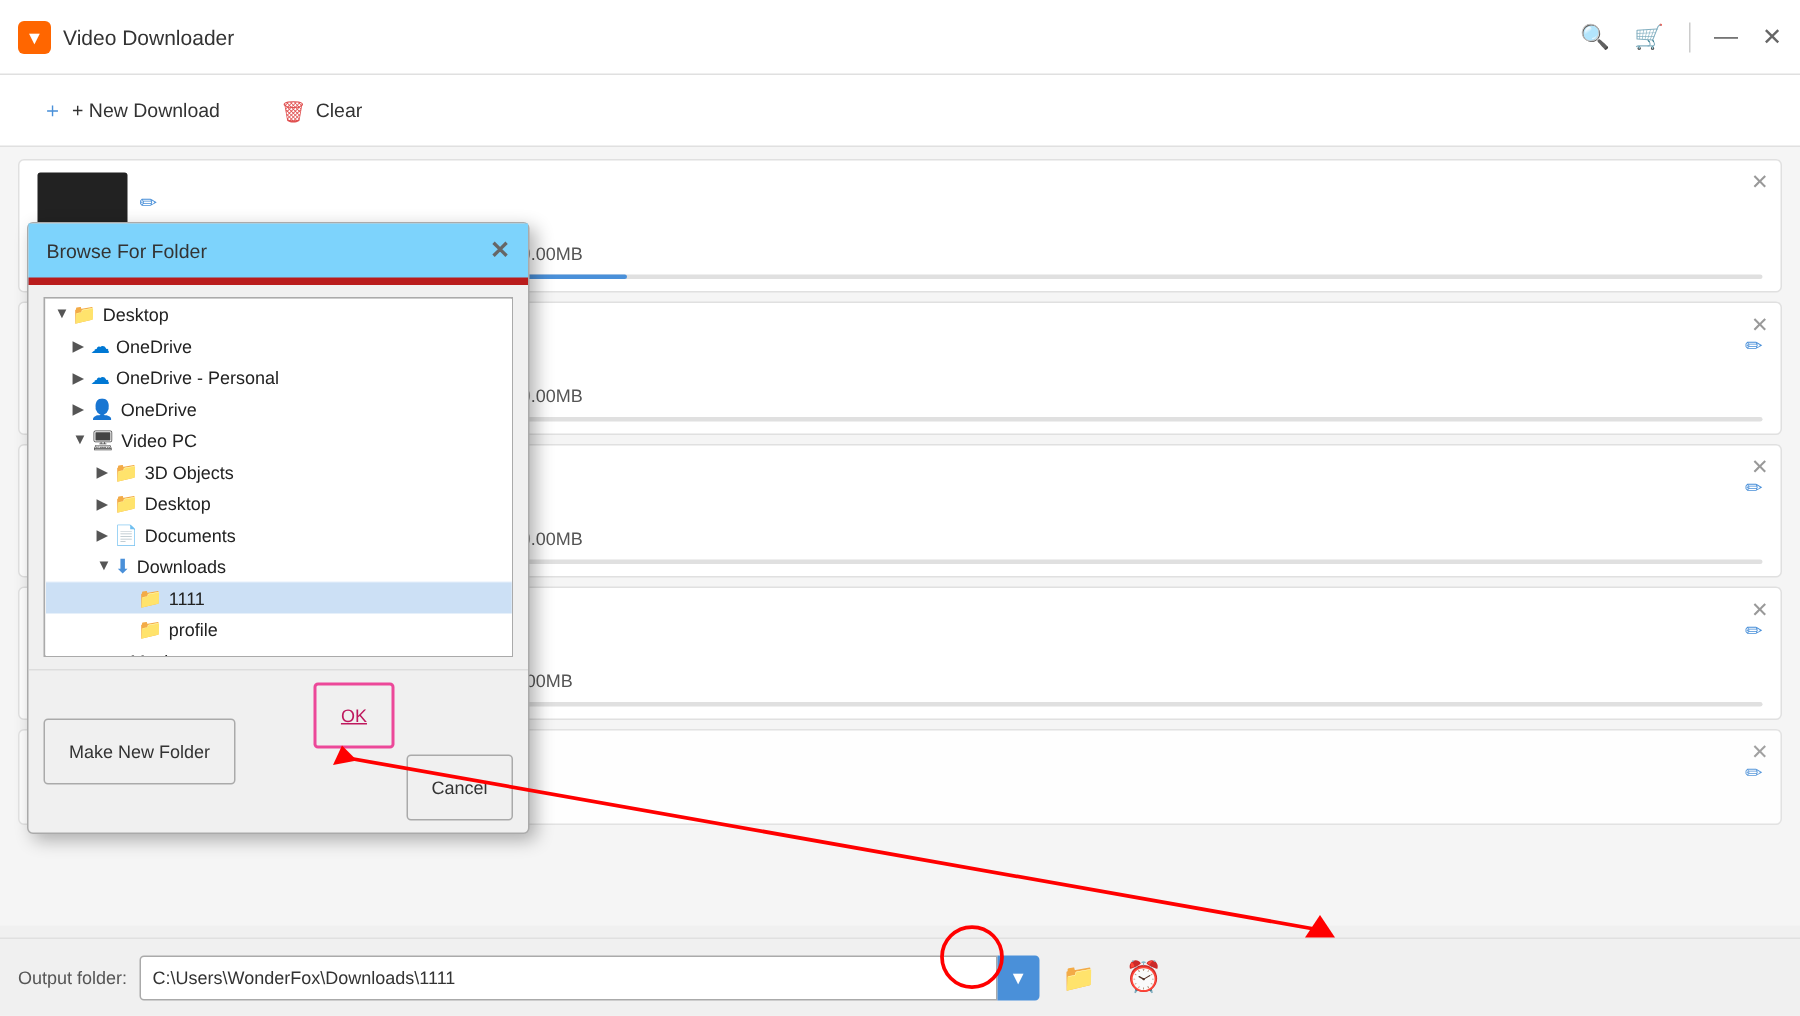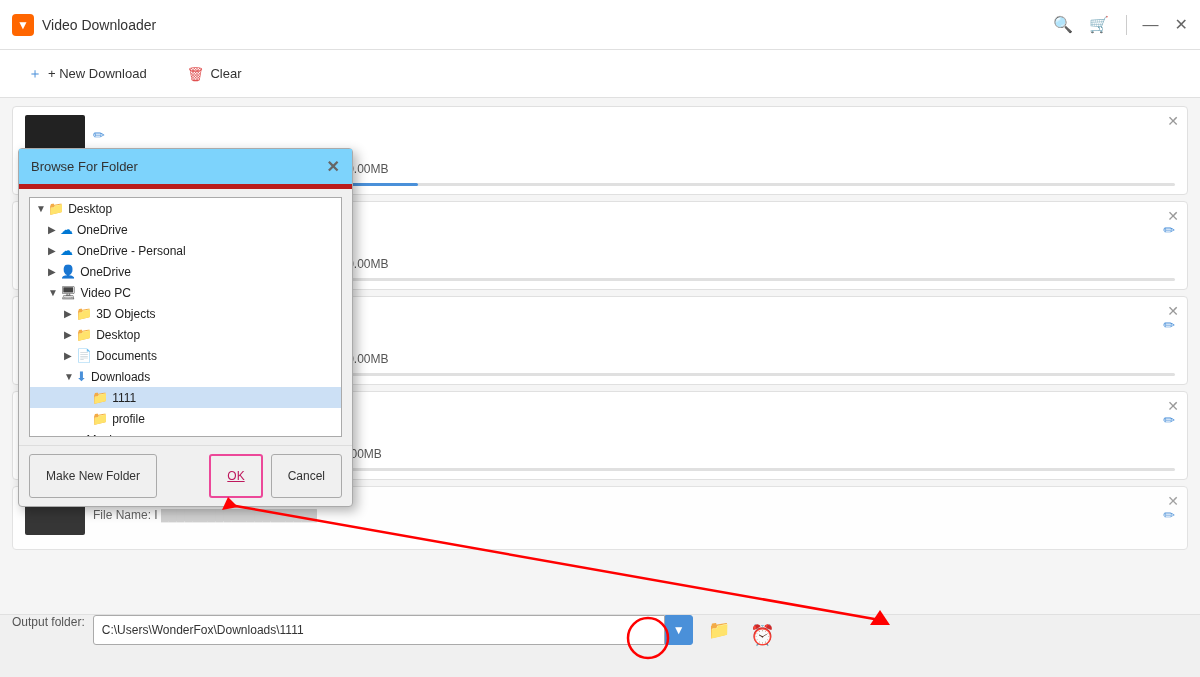--- a/index.html
+++ b/index.html
@@ -180,25 +180,25 @@
       position: relative;
       opacity: 0.9;
     }
 
     
     .bottom-bar {
       position: absolute;
       bottom: 0;
       left: 0;
       right: 0;
-      height: 63px;
+      height: 52px;
       background: #f0f0f0;
       border-top: 1px solid #e0e0e0;
       display: flex;
-      align-items: flex-start;
+      align-items: center;
       padding: 0 12px;
       gap: 8px;
     }
     .output-label {
       font-size: 12px;
       color: #555;
       white-space: nowrap;
     }
     .output-path-container {
       display: flex;
@@ -381,20 +381,21 @@
       background: #f0f0f0;
       border: 2px solid #ec4899;
       color: #be185d;
       font-weight: 500;
       text-decoration: underline;
     }
     .btn-cancel {
       background: #f0f0f0;
       border: 1px solid #aaa;
       color: #333;
+      margin-top: 48px;
     }
 
     
     .tree-container::-webkit-scrollbar { width: 8px; }
     .tree-container::-webkit-scrollbar-track { background: #f0f0f0; }
     .tree-container::-webkit-scrollbar-thumb { background: #bbb; border-radius: 4px; }
 
     
     .svg-arrows {
       position: absolute;

